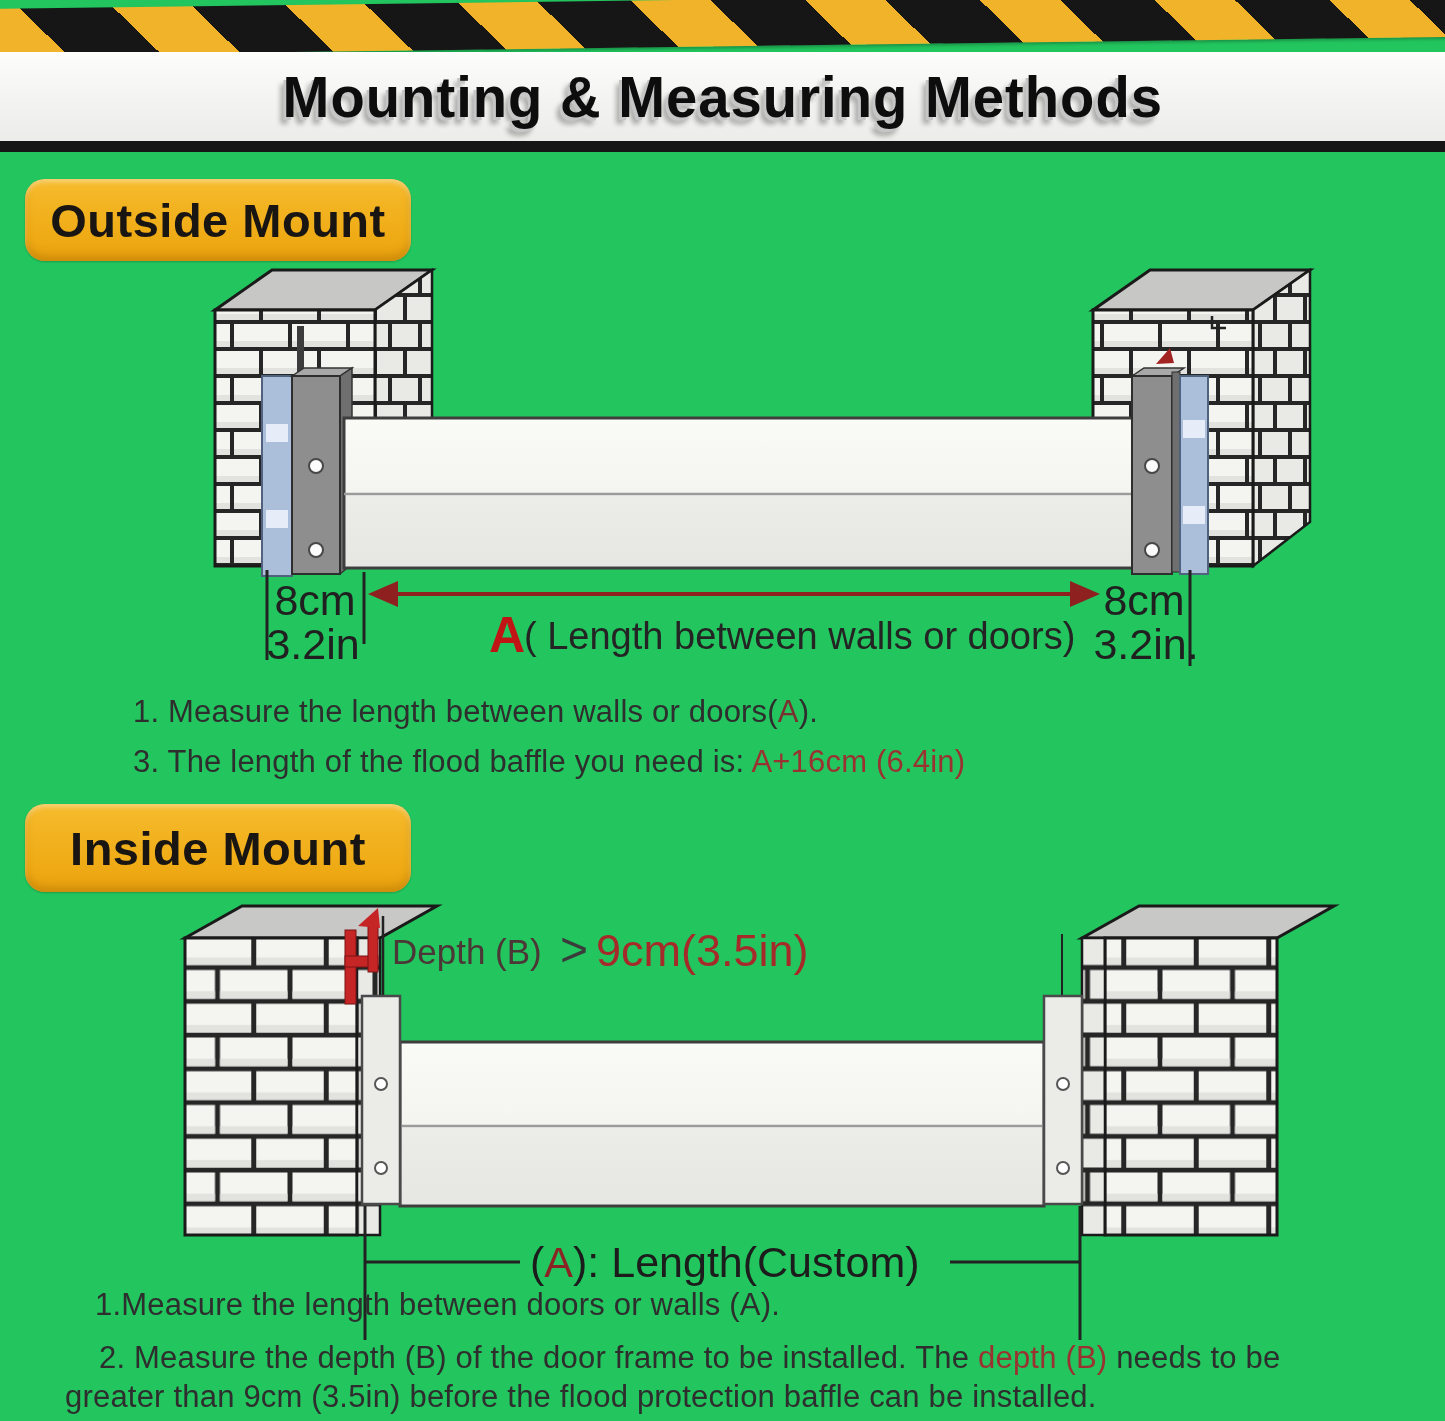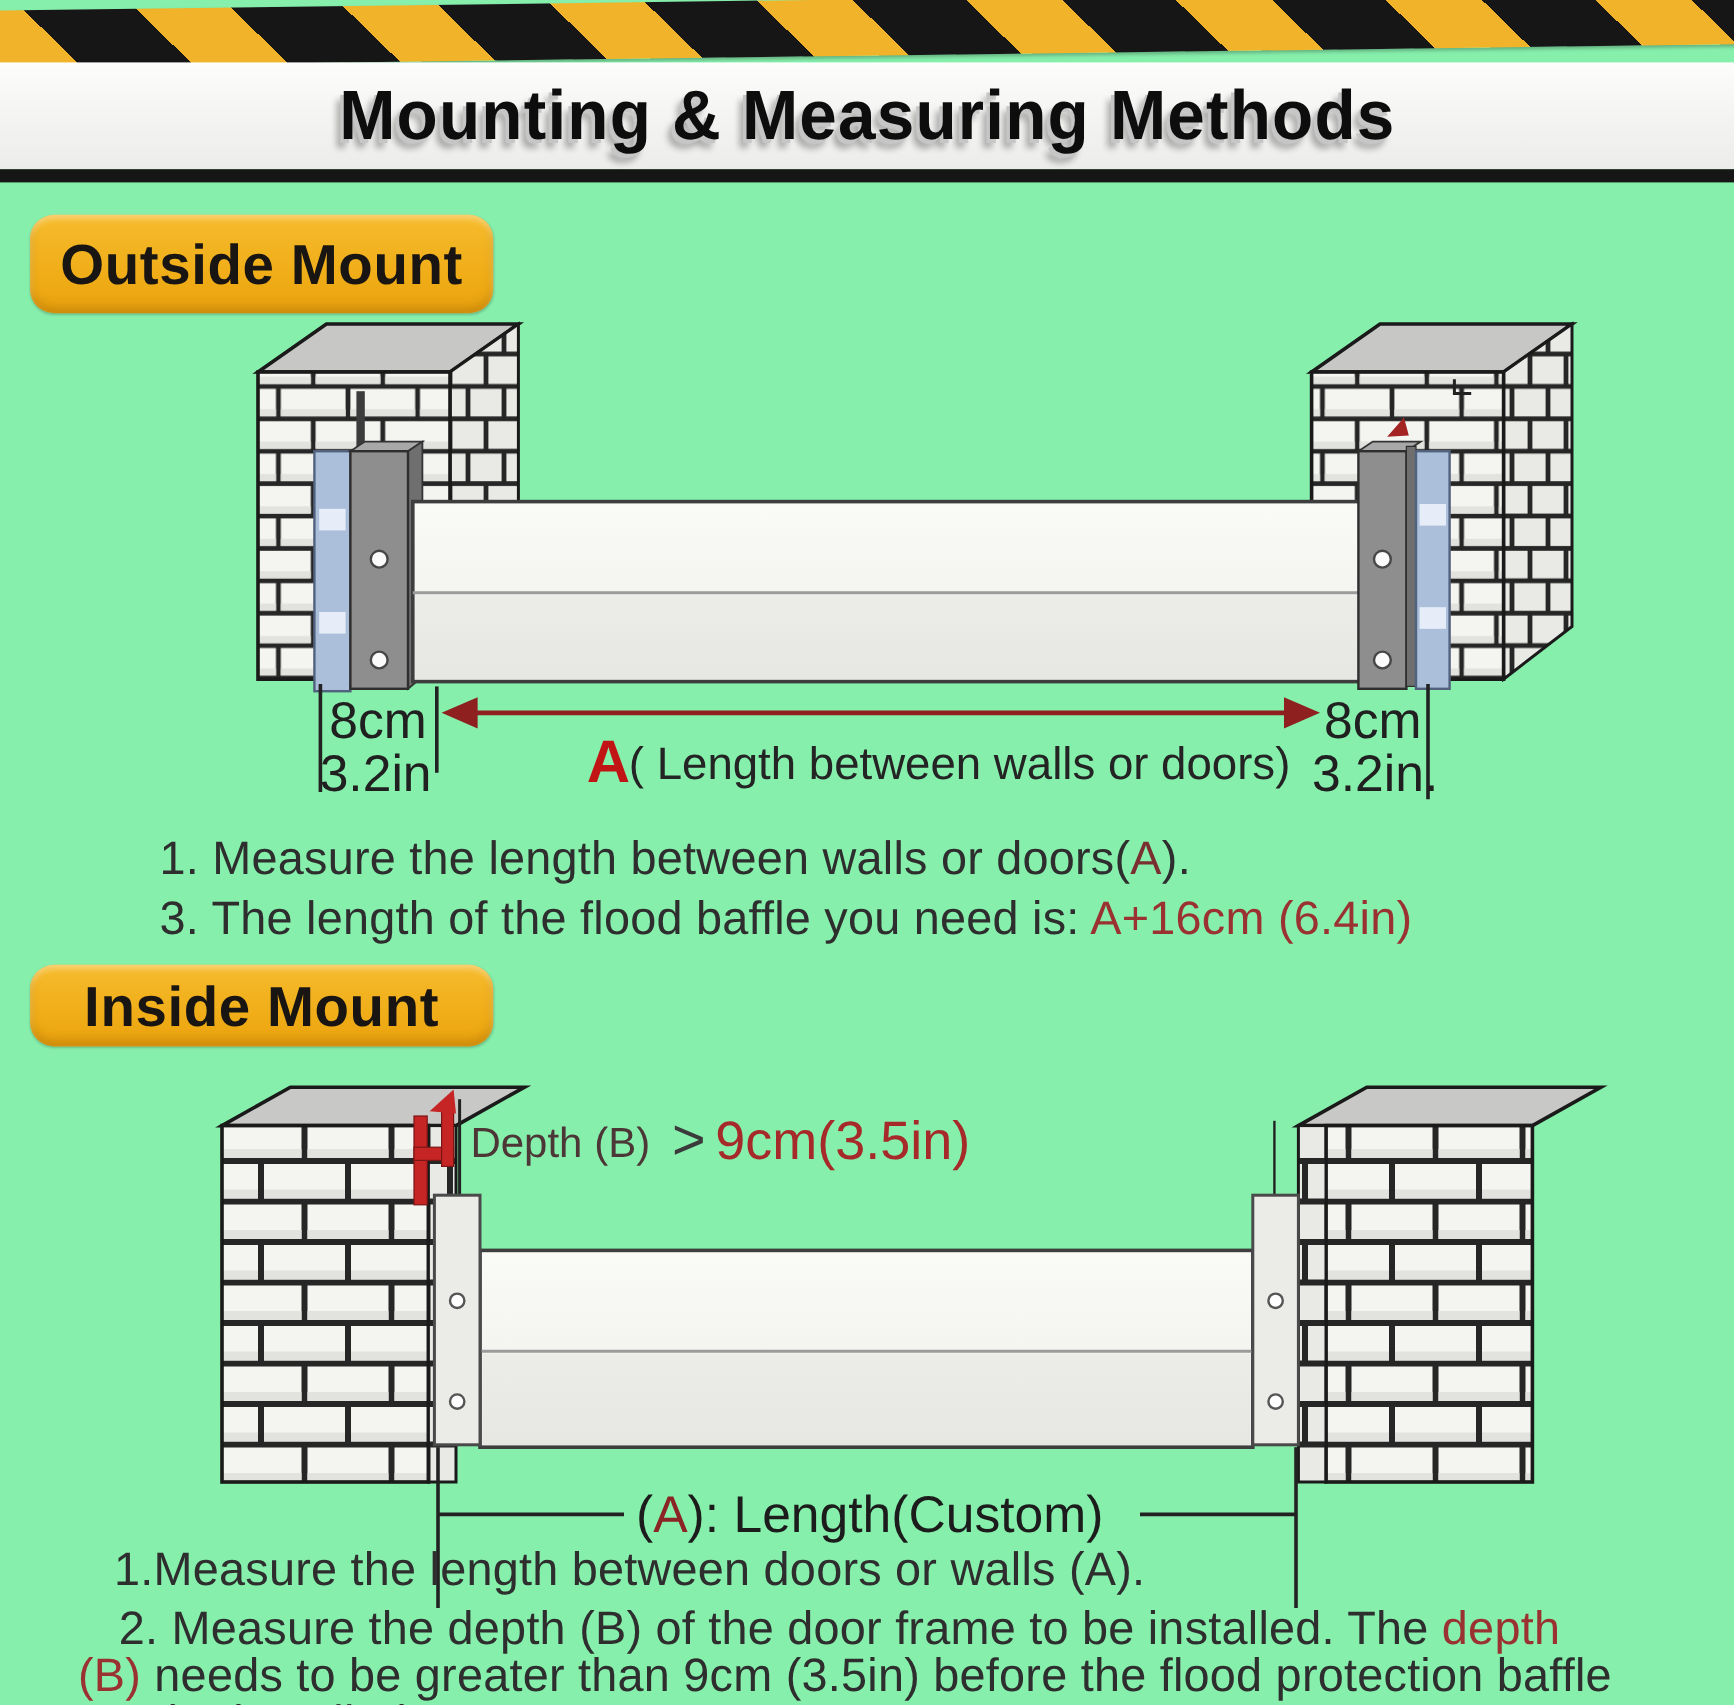--- a/index.html
+++ b/index.html
@@ -1,17 +1,17 @@
 <!DOCTYPE html>
 <html><head>
 <meta charset="utf-8">
 <style>
   html,body{margin:0;padding:0;background:#ffffff;}
   .page{
-    position:relative;width:1445px;height:1421px;background:#86efac;overflow:hidden;
+    position:relative;width:1445px;height:1421px;background:#22c55e;overflow:hidden;
     font-family:"Liberation Sans", sans-serif;
   }
   
   .tape{
     position:absolute;left:-12px;top:9px;width:1480px;height:47px;
     background:repeating-linear-gradient(45deg,#f0b32a 0 56px,#161616 56px 122px);
     transform:rotate(-0.75deg);transform-origin:0 50%;
     box-shadow:0 2px 3px rgba(0,0,0,.25);
   }
   .titlebar{
@@ -27,28 +27,28 @@
   .black-bar{position:absolute;left:0;top:141px;width:100%;height:11px;background:#161616;}
   
   .badge{
     position:absolute;left:25px;width:386px;height:82px;border-radius:20px;
     background:linear-gradient(180deg,#f6bb2d 0%,#efab15 70%,#e9a10e 100%);
     box-shadow:inset 0 -5px 8px rgba(150,95,0,.35),inset 0 3px 5px rgba(255,240,200,.55),0 1px 2px rgba(0,0,0,.2);
     display:flex;align-items:center;justify-content:center;
     font-size:47px;font-weight:bold;color:#181512;letter-spacing:.5px;
   }
   #badge-outside{top:179px;}
-  #badge-inside{top:804px;height:68px;}
+  #badge-inside{top:804px;height:88px;}
   
   .diagram{position:absolute;left:0;}
   #svg-outside{top:268px;}
   #svg-inside{top:900px;}
   svg text{font-family:"Liberation Sans", sans-serif;}
   
-  .step{position:absolute;font-size:39px;color:#2e2e2e;letter-spacing:.2px;white-space:nowrap;}
+  .step{position:absolute;font-size:31px;color:#2e2e2e;letter-spacing:.2px;white-space:nowrap;}
   #out-step1{top:694px;left:133px;}
   #out-step2{top:744px;left:133px;}
   #in-step1{top:1287px;left:95px;}
   #in-step2{
     top:1338px;left:65px;width:1290px;line-height:39px;
     text-indent:34px;white-space:normal;
   }
   .hl-red{color:#9b3232;margin-top:40px;}
   .hl-darkred{color:#7a3030;}
 </style>

